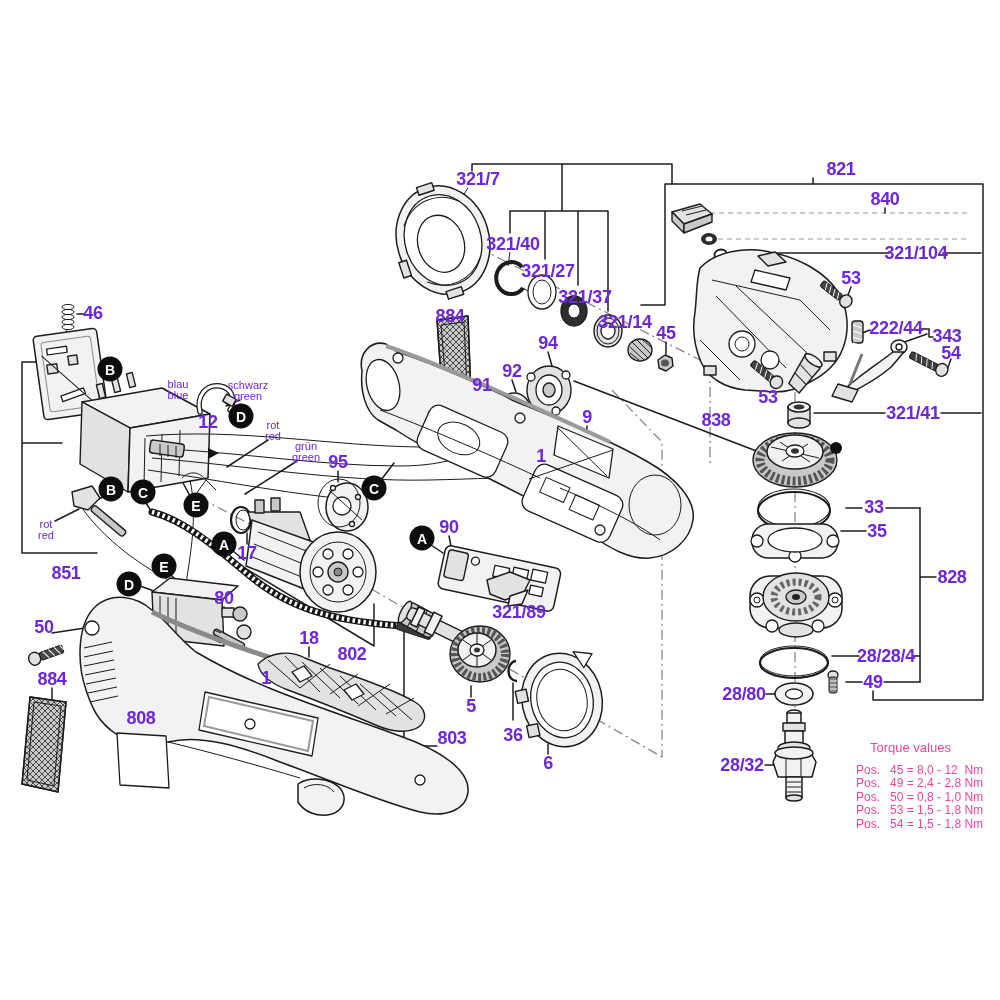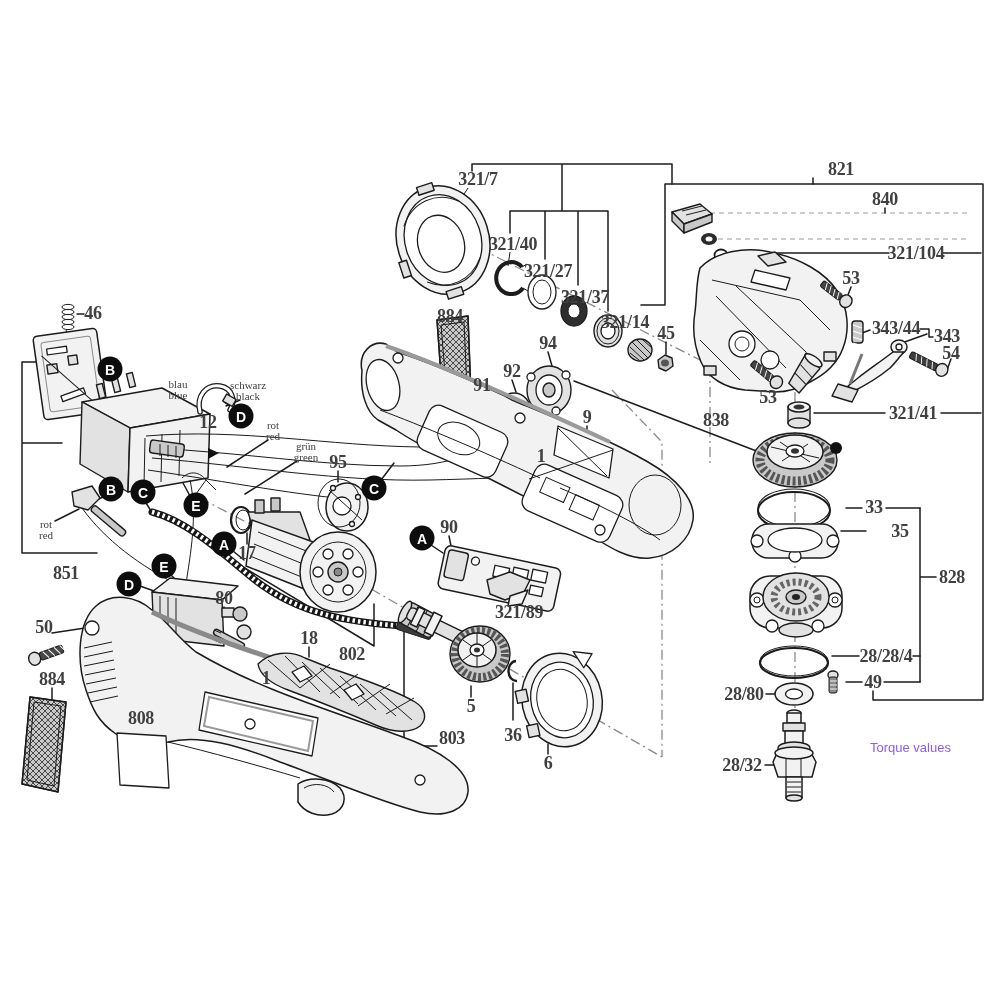--- a/index.html
+++ b/index.html
@@ -8,27 +8,27 @@
   #artwork{position:absolute;left:0;top:0;}
   .ln{stroke:#1c1c1c;stroke-width:1.5;fill:none;stroke-linecap:round;stroke-linejoin:round;}
   .thin{stroke:#1c1c1c;stroke-width:1;fill:none;}
   .axis{stroke:#8a8a8a;stroke-width:1.3;fill:none;stroke-dasharray:10 4 2 4;}
   .slider{stroke:#9a9a9a;stroke-width:1.1;fill:none;stroke-dasharray:5 4;}
   .fl{fill:#f2f2f2;stroke:#1c1c1c;stroke-width:1.5;stroke-linejoin:round;}
   .fm{fill:#e2e2e2;stroke:#1c1c1c;stroke-width:1.4;stroke-linejoin:round;}
   .fd{fill:#c9c9c9;stroke:#1c1c1c;stroke-width:1.4;stroke-linejoin:round;}
   .fw{fill:#ffffff;stroke:#1c1c1c;stroke-width:1.3;stroke-linejoin:round;}
   .fb{fill:#3a3a3a;stroke:#1c1c1c;stroke-width:1;}
-  .part-label{position:absolute;transform:translate(-50%,-50%);color:#404040;font-weight:700;
-      font-size:18px;white-space:pre-line;text-align:center;line-height:1.02;letter-spacing:-0.3px;font-family:Liberation Serif, serif;}
+  .part-label{position:absolute;transform:translate(-50%,-50%);color:#6d28d9;font-weight:700;
+      font-size:18px;white-space:pre-line;text-align:center;line-height:1.02;letter-spacing:-0.3px;}
   .part-label.sm{font-size:11px;font-weight:400;letter-spacing:0;}
   .callout{position:absolute;transform:translate(-50%,-50%);width:25px;height:25px;border-radius:50%;
       background:#0d0d0d;color:#fff;font-weight:700;font-size:14px;display:flex;
       align-items:center;justify-content:center;}
-  #torque-box{position:absolute;left:856px;top:740px;width:140px;color:#8b5cf6;}
+  #torque-box{position:absolute;left:856px;top:740px;width:140px;color:#ec4899;}
   #torque-title{font-size:13px;margin:0 0 9px 14px;white-space:pre;}
   .torque-row{font-size:12px;line-height:13.4px;white-space:pre;}
 </style>
 </head>
 <body>
 
 <div id="canvas">
 
 <svg id="artwork" width="1000" height="1000" viewBox="0 0 1000 1000">
   <defs>
@@ -498,56 +498,63 @@
     <ellipse class="fl" cx="794" cy="753" rx="19" ry="6"></ellipse>
     <path class="thin" d="M786,758 V777 M801,758 V777"></path>
     <rect class="fl" x="786" y="777" width="16" height="21"></rect>
     <ellipse class="fm" cx="794" cy="798" rx="8" ry="3"></ellipse>
     <path class="thin" d="M787,782 h14 m-14,5 h14 m-14,5 h14"></path>
   </g>
 </svg>
 
 <div id="torque-box">
   <div id="torque-title">Torque values</div>
+  <div id="torque-rows">
+        <div class="torque-row">Pos.   45 = 8,0 - 12  Nm</div>
+        <div class="torque-row">Pos.   49 = 2,4 - 2,8 Nm</div>
+        <div class="torque-row">Pos.   50 = 0,8 - 1,0 Nm</div>
+        <div class="torque-row">Pos.   53 = 1,5 - 1,8 Nm</div>
+        <div class="torque-row">Pos.   54 = 1,5 - 1,8 Nm</div>
+      </div>
 </div>
 
 <div class="part-label" style="left: 478px; top: 179px;">321/7</div>
     <div class="part-label" style="left: 513px; top: 244px;">321/40</div>
     <div class="part-label" style="left: 548px; top: 271px;">321/27</div>
     <div class="part-label" style="left: 585px; top: 297px;">321/37</div>
     <div class="part-label" style="left: 625px; top: 322px;">321/14</div>
     <div class="part-label" style="left: 450px; top: 316px;">884</div>
     <div class="part-label" style="left: 548px; top: 343px;">94</div>
     <div class="part-label" style="left: 512px; top: 371px;">92</div>
     <div class="part-label" style="left: 482px; top: 385px;">91</div>
     <div class="part-label" style="left: 666px; top: 333px;">45</div>
     <div class="part-label" style="left: 587px; top: 417px;">9</div>
     <div class="part-label" style="left: 541px; top: 456px;">1</div>
     <div class="part-label" style="left: 813px; top: 169px; margin-left: 28px;">821</div>
     <div class="part-label" style="left: 885px; top: 199px;">840</div>
     <div class="part-label" style="left: 916px; top: 253px;">321/104</div>
     <div class="part-label" style="left: 851px; top: 278px;">53</div>
-    <div class="part-label" style="left: 896px; top: 328px;">343/44</div>
+    <div class="part-label" style="left: 896px; top: 328px;">222/44</div>
     <div class="part-label" style="left: 947px; top: 336px; text-align: center;">343</div>
     <div class="part-label" style="left: 951px; top: 353px;">54</div>
     <div class="part-label" style="left: 768px; top: 397px;">53</div>
     <div class="part-label" style="left: 913px; top: 413px;">321/41</div>
     <div class="part-label" style="left: 716px; top: 420px;">838</div>
     <div class="part-label" style="left: 874px; top: 507px;">33</div>
-    <div class="part-label" style="left: 877px; top: 531px; margin-left: 23px;">35</div>
+    <div class="part-label" style="left: 877px; top: 531px;">35</div>
     <div class="part-label" style="left: 952px; top: 577px;">828</div>
     <div class="part-label" style="left: 886px; top: 656px;">28/28/4</div>
     <div class="part-label" style="left: 873px; top: 682px;">49</div>
     <div class="part-label" style="left: 744px; top: 694px;">28/80</div>
     <div class="part-label" style="left: 742px; top: 765px;">28/32</div>
     <div class="part-label" style="left: 93px; top: 313px;">46</div>
     <div class="part-label sm" style="left: 178px; top: 390px;">blau
 blue</div>
     <div class="part-label sm" style="left: 248px; top: 391px;">schwarz
-black</div>
+green</div>
     <div class="part-label sm" style="left: 273px; top: 431px;">rot
 red</div>
     <div class="part-label sm" style="left: 306px; top: 452px;">grün
 green</div>
     <div class="part-label" style="left: 208px; top: 422px;">12</div>
     <div class="part-label" style="left: 338px; top: 462px;">95</div>
     <div class="part-label sm" style="left: 46px; top: 530px;">rot
 red</div>
     <div class="part-label" style="left: 66px; top: 573px;">851</div>
     <div class="part-label" style="left: 247px; top: 553px;">17</div>

